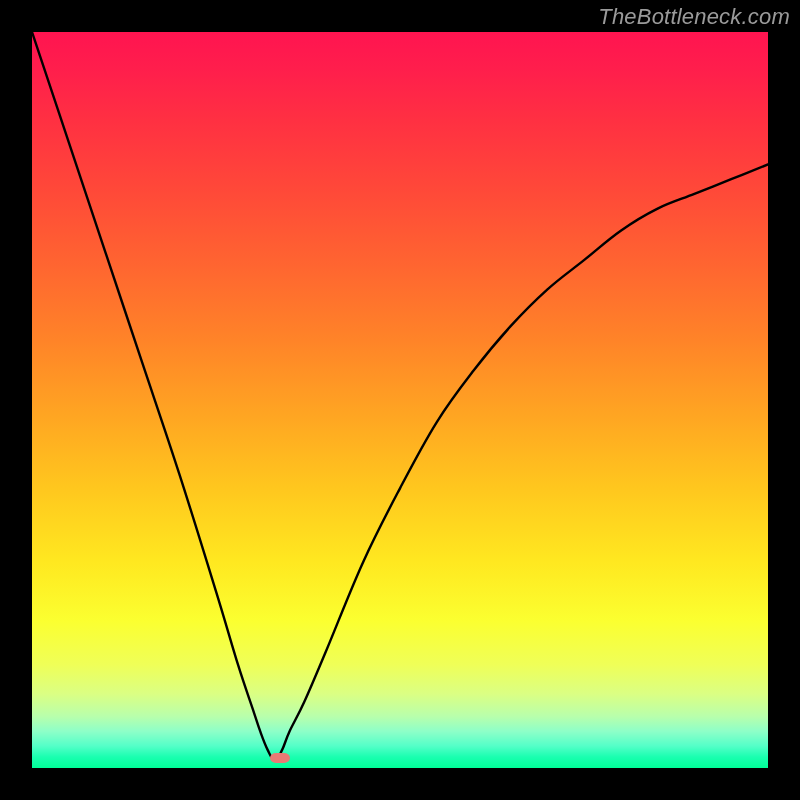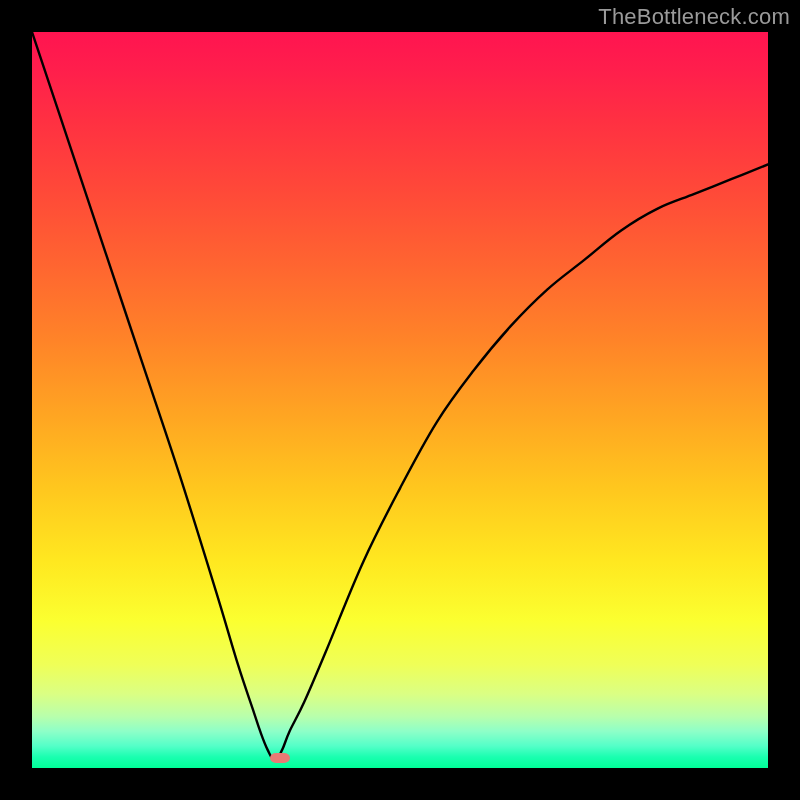--- a/index.html
+++ b/index.html
@@ -64,20 +64,21 @@
   }
   .watermark {
     position: absolute;
     top: 4px;
     right: 10px;
     color: #9a9a9a;
     font-size: 22px;
     font-weight: 400;
     letter-spacing: 0.2px;
     user-select: none;
+    font-style: italic;
   }
 </style>
 </head>
 <body>
 
 <div class="frame">
   <div class="plot">
     <div class="gradient"></div>
     <svg class="curve" viewBox="0 0 736 736" preserveAspectRatio="none">
       <path id="curve-path" d="M 0.00 0.00 C 6.62 19.87, 23.55 70.66, 36.80 110.40 C 50.05 150.14, 60.35 181.06, 73.60 220.80 C 86.85 260.54, 97.15 291.46, 110.40 331.20 C 123.65 370.94, 133.95 400.53, 147.20 441.60 C 160.45 482.67, 173.40 524.92, 184.00 559.36 C 194.60 593.80, 199.46 611.76, 206.08 632.96 C 212.70 654.16, 216.83 665.20, 220.80 677.12 C 224.77 689.04, 225.51 691.91, 228.16 699.20 C 230.81 706.49, 232.87 712.30, 235.52 717.60 C 238.17 722.90, 240.23 728.64, 242.88 728.64 C 245.53 728.64, 247.59 722.90, 250.24 717.60 C 252.89 712.30, 253.63 707.81, 257.60 699.20 C 261.57 690.59, 265.70 684.33, 272.32 669.76 C 278.94 655.19, 283.80 643.41, 294.40 618.24 C 305.00 593.07, 317.95 559.07, 331.20 529.92 C 344.45 500.77, 354.75 481.49, 368.00 456.32 C 381.25 431.15, 391.55 411.28, 404.80 390.08 C 418.05 368.88, 428.35 355.78, 441.60 338.56 C 454.85 321.34, 465.15 308.97, 478.40 294.40 C 491.65 279.83, 501.95 269.52, 515.20 257.60 C 528.45 245.68, 538.75 238.76, 552.00 228.16 C 565.25 217.56, 575.55 207.99, 588.80 198.72 C 602.05 189.45, 612.35 183.26, 625.60 176.64 C 638.85 170.02, 649.15 167.22, 662.40 161.92 C 675.65 156.62, 685.95 152.50, 699.20 147.20 C 712.45 141.90, 729.38 135.13, 736.00 132.48" fill="none" stroke="#000" stroke-width="2.4" stroke-linejoin="round" stroke-linecap="round"></path>

